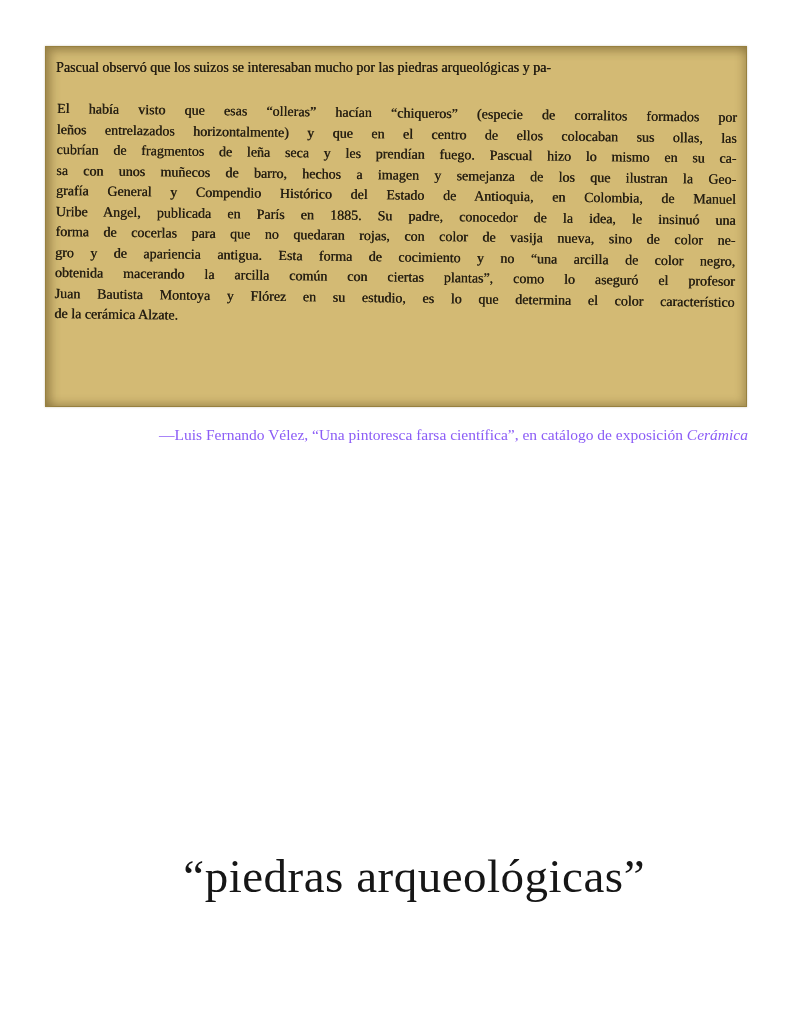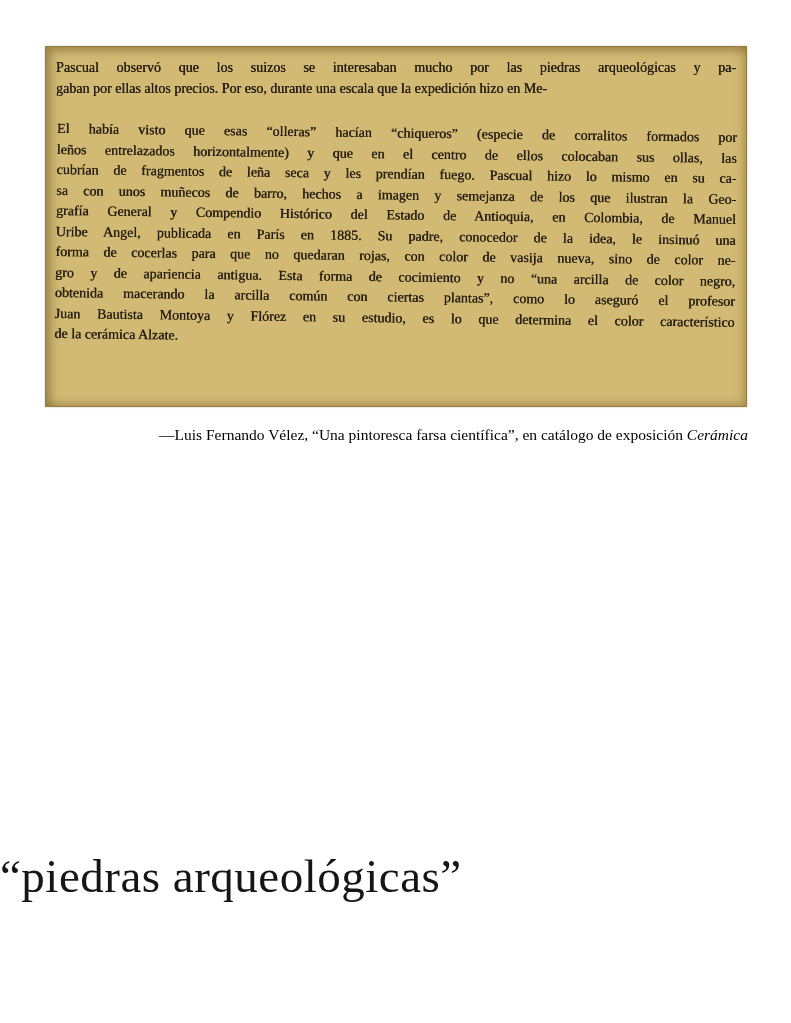--- a/index.html
+++ b/index.html
@@ -43,49 +43,48 @@
   }
   .scan-para .scan-line:last-child { text-align-last: left; }
 
   
   #citation {
     position: absolute;
     top: 424px;
     right: 43px;
     width: 640px;
     text-align: right;
-    color: #000000;
+    color: #8b5cf6;
     font-size: 15.5px;
     line-height: 22px;
   }
   .cit-line { white-space: nowrap; }
   .cit-line .it { font-style: italic; }
 
   
   #display-quote {
     position: absolute;
     left: 0;
     top: 848px;
     width: 645px;
-    text-align: left;
+    text-align: right;
     color: #161616;
     font-size: 47px;
     letter-spacing: 0.5px;
     line-height: 56px;
   }
 </style>
 </head>
 <body>
 
 <div id="page">
 
   <div id="scan" style="background: rgb(211, 186, 116); color: rgb(38, 31, 18);">
     <div class="scan-para">
         <div class="scan-line">Pascual observó que los suizos se interesaban mucho por las piedras arqueológicas y pa-</div>
-        <div class="scan-line">gaban por ellas altos precios. Por eso, durante una escala que la expedición hizo en Me-</div>
       </div>
     <div class="scan-para skewed">
         <div class="scan-line">El había visto que esas “olleras” hacían “chiqueros” (especie de corralitos formados por</div>
         <div class="scan-line">leños entrelazados horizontalmente) y que en el centro de ellos colocaban sus ollas, las</div>
         <div class="scan-line">cubrían de fragmentos de leña seca y les prendían fuego. Pascual hizo lo mismo en su ca-</div>
         <div class="scan-line">sa con unos muñecos de barro, hechos a imagen y semejanza de los que ilustran la Geo-</div>
         <div class="scan-line">grafía General y Compendio Histórico del Estado de Antioquia, en Colombia, de Manuel</div>
         <div class="scan-line">Uribe Angel, publicada en París en 1885. Su padre, conocedor de la idea, le insinuó una</div>
         <div class="scan-line">forma de cocerlas para que no quedaran rojas, con color de vasija nueva, sino de color ne-</div>
         <div class="scan-line">gro y de apariencia antigua. Esta forma de cocimiento y no “una arcilla de color negro,</div>

